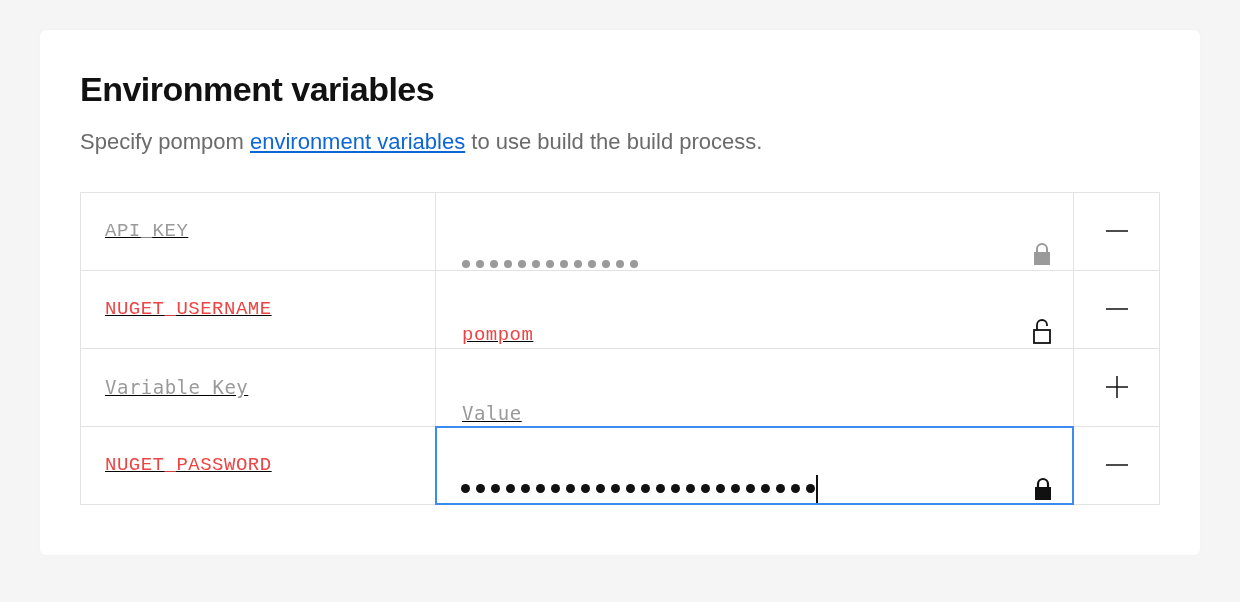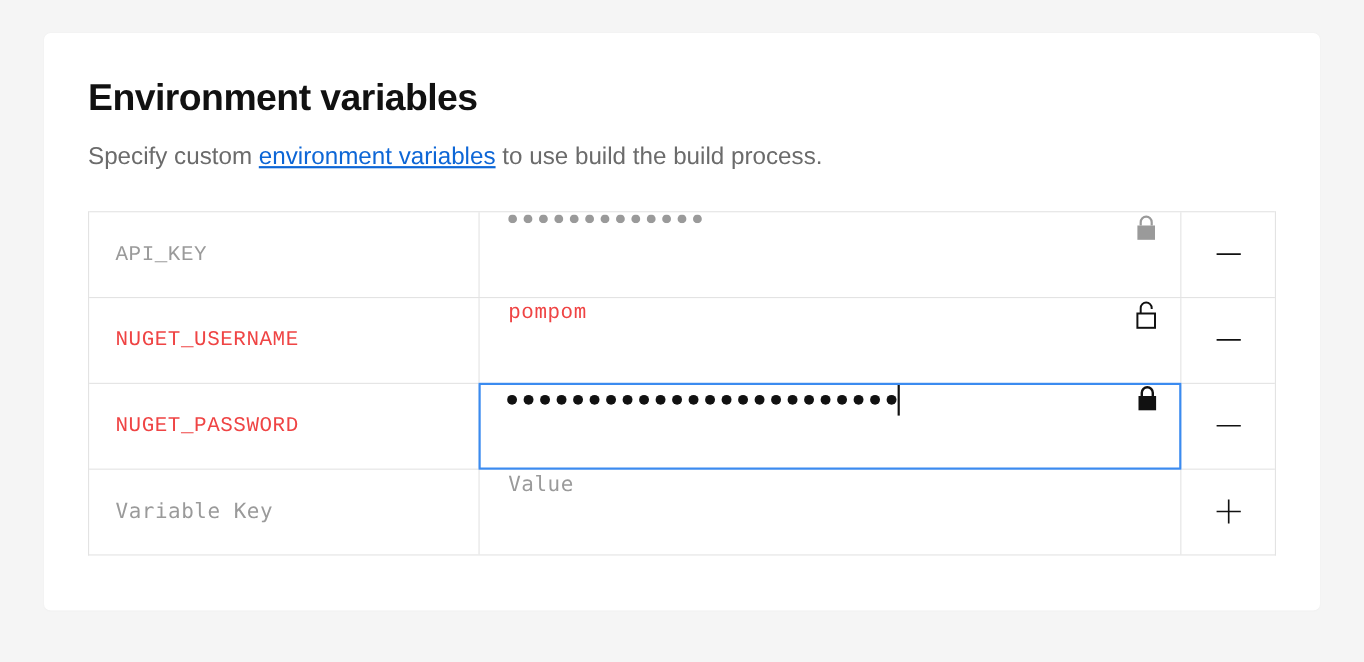--- a/index.html
+++ b/index.html
@@ -33,39 +33,40 @@
       margin-bottom: 34px;
       line-height: 1.4;
     }
     .description a {
       color: #0d66d6;
       text-decoration: underline;
     }
     .env-table {
       border: 1px solid #e3e3e3;
       border-top: none;
+      text-decoration: underline;
     }
     .env-row {
       display: flex;
       align-items: stretch;
       border-top: 1px solid #e3e3e3;
       min-height: 78px;
     }
     .key-cell {
       width: 355px;
       flex: 0 0 355px;
       padding: 0 24px;
       display: flex;
       align-items: center;
       border-right: 1px solid #e3e3e3;
     }
     .value-cell {
       flex: 1;
       display: flex;
-      align-items: flex-start;
+      align-items: flex-end;
       padding: 0 18px 0 24px;
       position: relative;
       border: 2px solid transparent;
     }
     .value-cell.focused {
       border: 2px solid #3b8bf0;
       margin: -1px;
       background: #fff;
       z-index: 2;
     }
@@ -125,21 +126,21 @@
       overflow: hidden;
     }
     svg { display: block; }
   </style>
 <style>input::placeholder{color:#9a9a9a;letter-spacing:0.5px;}</style></head>
 <body>
 
 <div class="card">
   <h1 class="heading">Environment variables</h1>
   <p class="description">
-    <span>Specify custom </span><a href="#">environment variables</a><span> to use build the build process.</span>
+    <span>Specify pompom </span><a href="#">environment variables</a><span> to use build the build process.</span>
   </p>
 
   <div class="env-table">
 
     <div class="env-row">
       <div class="key-cell">
         <span class="key-text disabled">API_KEY</span>
       </div>
       <div class="value-cell">
         <div class="value-content">
@@ -198,20 +199,37 @@
         <span>
           <svg width="26" height="26" viewBox="0 0 26 26">
               <line x1="2" y1="13" x2="24" y2="13" stroke="#111" stroke-width="1.5"></line>
             </svg>
         </span>
       </div>
     </div>
 
     <div class="env-row">
       <div class="key-cell">
+        <input class="key-text" style="font-family: SFMono-Regular, Consolas, monospace; color: rgb(17, 17, 17);" placeholder="Variable Key">
+      </div>
+      <div class="value-cell">
+        <input class="value-text" style="font-family: SFMono-Regular, Consolas, monospace; color: rgb(17, 17, 17);" placeholder="Value">
+      </div>
+      <div class="action-cell">
+        <span>
+          <svg width="26" height="26" viewBox="0 0 26 26">
+            <line x1="2" y1="13" x2="24" y2="13" stroke="#111" stroke-width="1.5"></line>
+            <line x1="13" y1="2" x2="13" y2="24" stroke="#111" stroke-width="1.5"></line>
+          </svg>
+        </span>
+      </div>
+    </div>
+
+    <div class="env-row">
+      <div class="key-cell">
         <span class="key-text">NUGET_PASSWORD</span>
       </div>
       <div class="value-cell focused">
         <div class="value-content">
           <div class="dots-masked" id="dots-row-2">
               <span class="dot dark"></span>
               <span class="dot dark"></span>
               <span class="dot dark"></span>
               <span class="dot dark"></span>
               <span class="dot dark"></span>
@@ -248,31 +266,14 @@
       </div>
       <div class="action-cell">
         <span>
           <svg width="26" height="26" viewBox="0 0 26 26">
               <line x1="2" y1="13" x2="24" y2="13" stroke="#111" stroke-width="1.5"></line>
             </svg>
         </span>
       </div>
     </div>
 
-    <div class="env-row">
-      <div class="key-cell">
-        <input class="key-text" style="font-family: SFMono-Regular, Consolas, monospace; color: rgb(17, 17, 17);" placeholder="Variable Key">
-      </div>
-      <div class="value-cell">
-        <input class="value-text" style="font-family: SFMono-Regular, Consolas, monospace; color: rgb(17, 17, 17);" placeholder="Value">
-      </div>
-      <div class="action-cell">
-        <span>
-          <svg width="26" height="26" viewBox="0 0 26 26">
-            <line x1="2" y1="13" x2="24" y2="13" stroke="#111" stroke-width="1.5"></line>
-            <line x1="13" y1="2" x2="13" y2="24" stroke="#111" stroke-width="1.5"></line>
-          </svg>
-        </span>
-      </div>
-    </div>
-
   </div>
 </div>
 
 </body></html>

